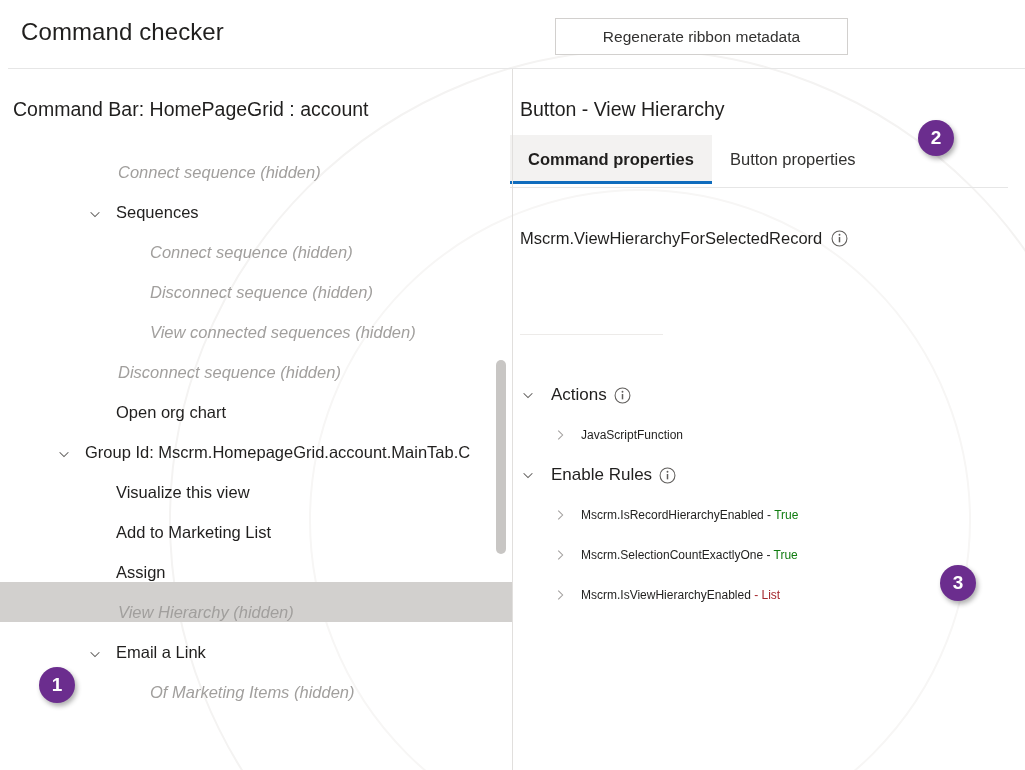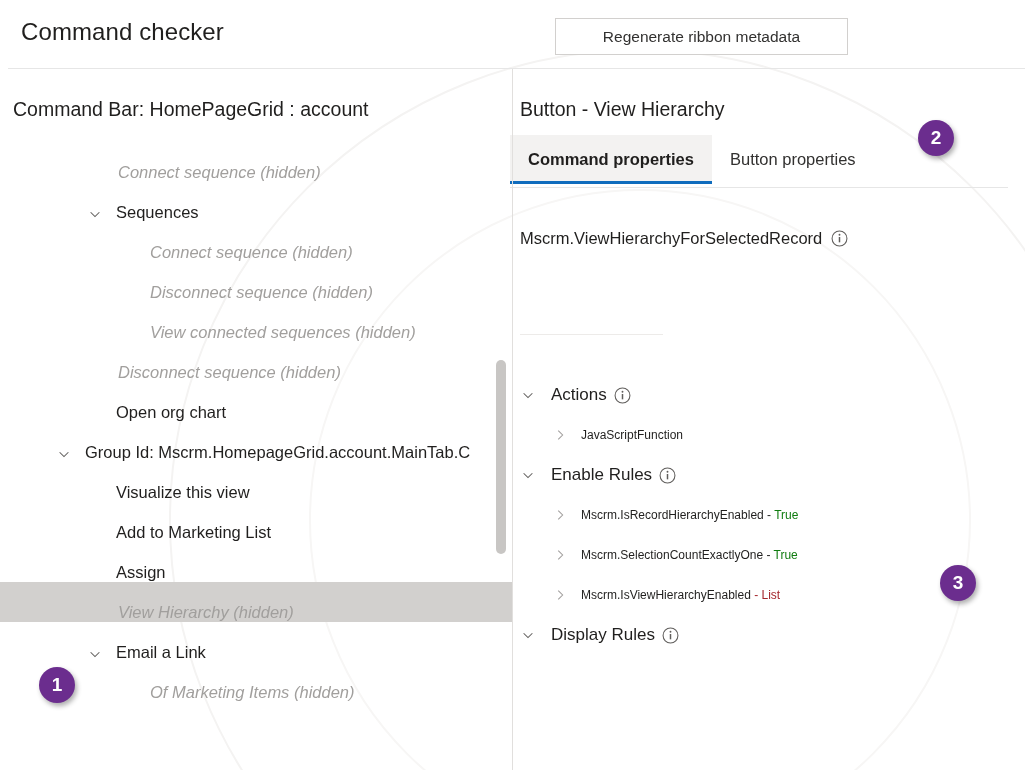--- a/index.html
+++ b/index.html
@@ -335,37 +335,20 @@
           <span class="rule-item-label"><span>Mscrm.SelectionCountExactlyOne</span><span class="sep-true"> - </span><span class="val-true">True</span></span>
         </div>
         <div class="rule-item-row">
           <span class="twisty">
             <svg width="14" height="14" viewBox="0 0 16 16">
               <path d="M6 3 L11 8 L6 13" fill="none" stroke="currentColor" stroke-width="1.2"></path>
             </svg>
           </span>
           <span class="rule-item-label"><span>Mscrm.IsViewHierarchyEnabled</span><span class="sep-false"> - </span><span class="val-false">List</span></span>
         </div>
-        <div class="rule-group-row">
-          <span class="twisty">
-            <svg width="14" height="14" viewBox="0 0 16 16">
-              <path d="M3 6 L8 11 L13 6" fill="none" stroke="currentColor" stroke-width="1.2"></path>
-            </svg>
-          </span>
-          <span class="rule-group-label">
-            <span>Display Rules</span>
-            <span class="info-icon">
-              <svg width="17" height="17" viewBox="0 0 16 16">
-                <circle cx="8" cy="8" r="7" fill="none" stroke="#605e5c" stroke-width="1"></circle>
-                <circle cx="8" cy="4.5" r="0.9" fill="#605e5c"></circle>
-                <rect x="7.3" y="6.6" width="1.4" height="5" fill="#605e5c"></rect>
-              </svg>
-            </span>
-          </span>
-        </div>
       </div>
   </div>
 
   <div class="badge" id="badge-1">1</div>
   <div class="badge" id="badge-2">2</div>
   <div class="badge" id="badge-3">3</div>
 
 </div>
 
 </body></html>

